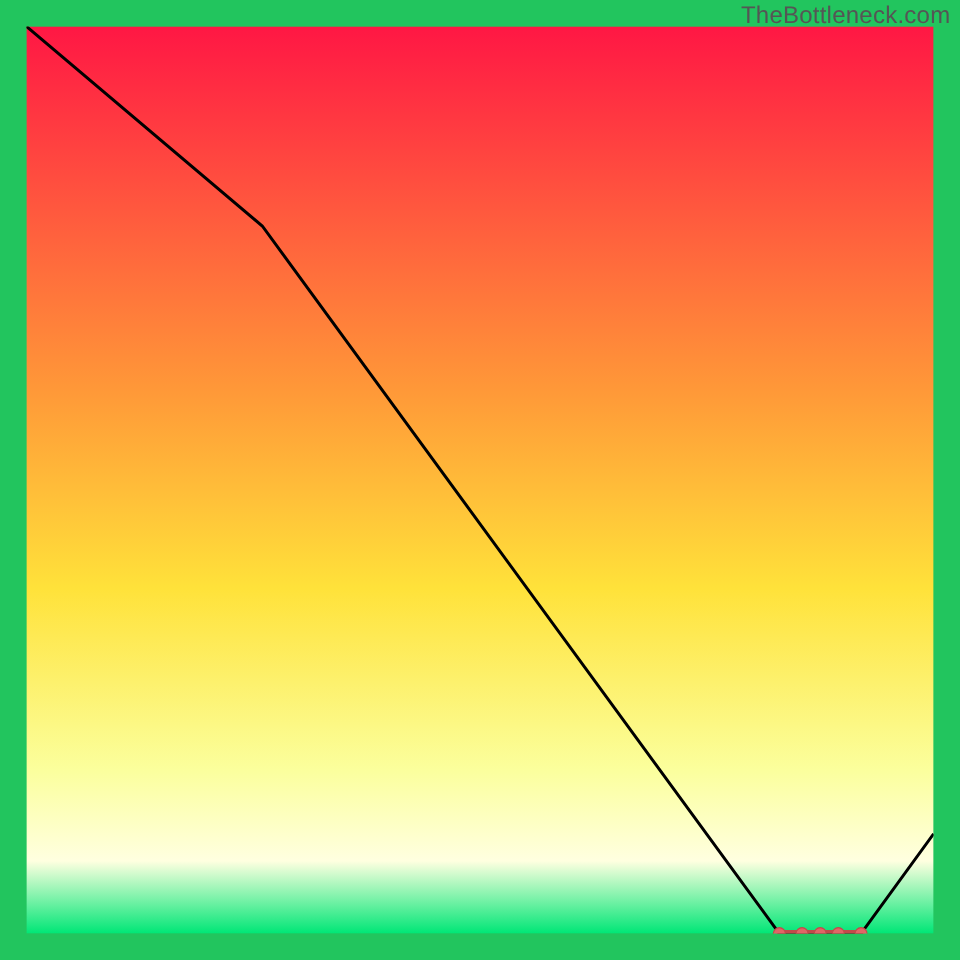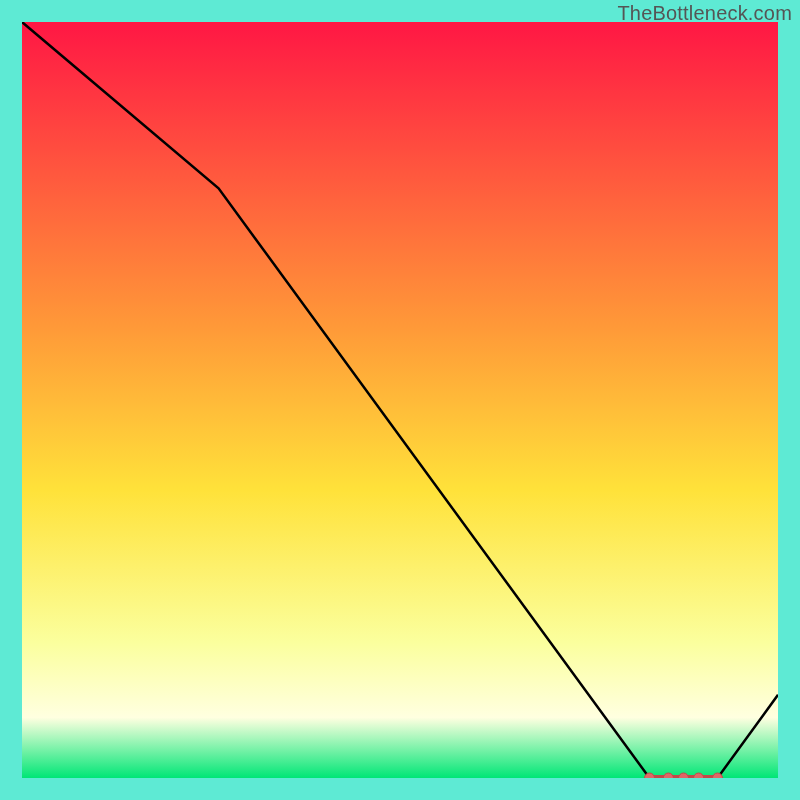--- a/index.html
+++ b/index.html
@@ -8,21 +8,21 @@
     width: 800px;
     height: 800px;
     background: #000;
     overflow: hidden;
     font-family: Arial, Helvetica, sans-serif;
   }
   .frame {
     position: relative;
     width: 800px;
     height: 800px;
-    background: #5eead4;
+    background: #22c55e;
   }
   .watermark {
     position: absolute;
     top: 2px;
     right: 8px;
     color: #555;
     font-size: 20px;
     font-weight: 500;
     letter-spacing: 0.2px;
     user-select: none;

